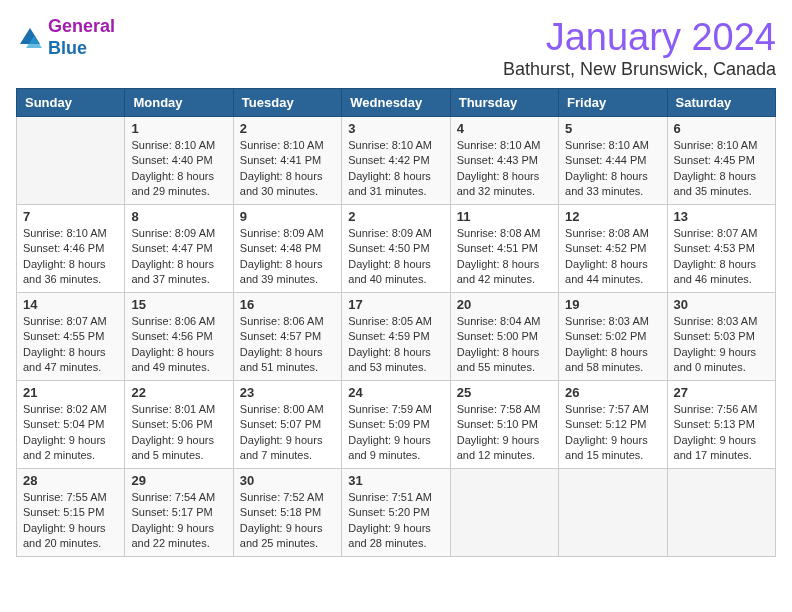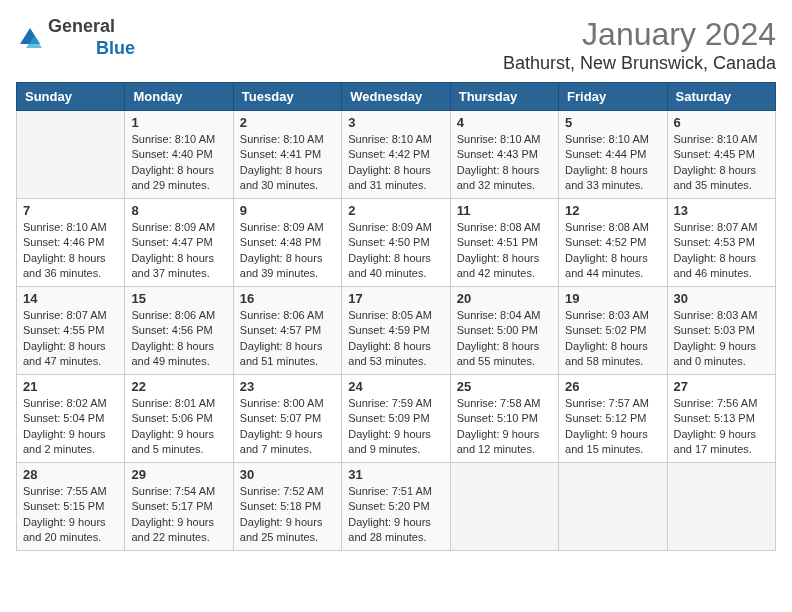--- a/index.html
+++ b/index.html
@@ -19,33 +19,33 @@
     .logo {
       display: flex;
       align-items: center;
       gap: 4px;
     }
     .logo-text {
       font-size: 18px;
       font-weight: bold;
       line-height: 1.2;
     }
-    .logo-general { color: #404040; }
-    .logo-blue { color: #1a6faf; margin-left: 48px; }
+    .logo-general { color: #a21caf; }
+    .logo-blue { color: #1a6faf; }
     .logo-icon {
       width: 28px;
       height: 28px;
     }
     .title-area {
       text-align: right;
     }
     .calendar-title {
-      font-size: 32px;
+      font-size: 38px;
       font-weight: normal;
-      color: #737373;
+      color: #8b5cf6;
     }
     .calendar-subtitle {
       font-size: 18px;
       color: #333;
     }
     table {
       width: 100%;
       border-collapse: collapse;
       table-layout: fixed;
     }

